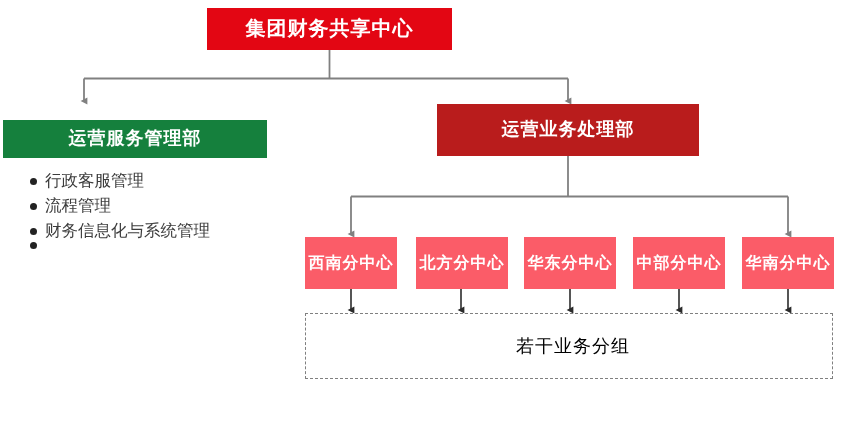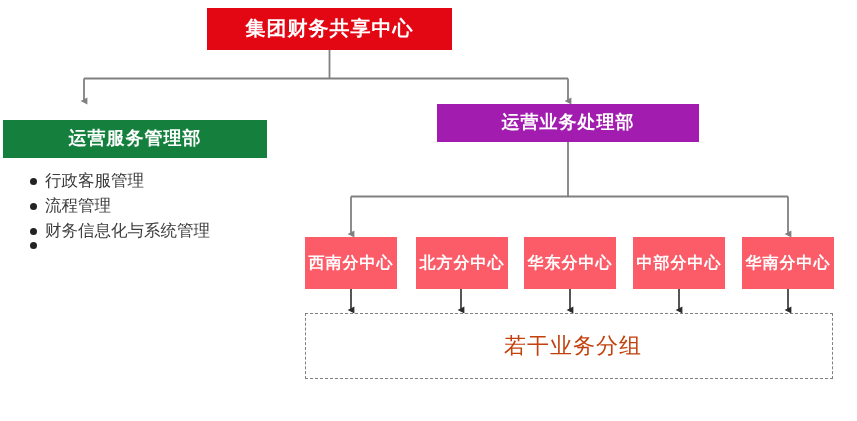--- a/index.html
+++ b/index.html
@@ -52,22 +52,22 @@
     top: 120px;
     width: 264px;
     height: 38px;
     background: #15803d;
     font-size: 18px;
   }
   .node-dept-red {
     left: 437px;
     top: 104px;
     width: 262px;
-    height: 38px;
-    background: #a21caf;
+    height: 52px;
+    background: #b91c1c;
     font-size: 18px;
   }
   .node-sub {
     top: 237px;
     width: 92px;
     height: 52px;
     background: #FB5C68;
     font-size: 16px;
   }
   .node-sub .l1, .node-sub .l2 { display: block; }
@@ -108,22 +108,22 @@
     height: 66px;
     box-sizing: border-box;
     border: 1.6px dashed #808080;
     background: transparent;
     display: flex;
     align-items: center;
     justify-content: center;
     z-index: 2;
   }
   .group-box .label {
-    color: #c2410c;
-    font-size: 22px;
+    color: #000000;
+    font-size: 18px;
     letter-spacing: 1px;
     margin-left: 8px;
   }
 </style>
 </head>
 <body>
 
 <div id="canvas">
 
   <svg id="connectors" viewBox="0 0 857 421" xmlns="http://www.w3.org/2000/svg">

